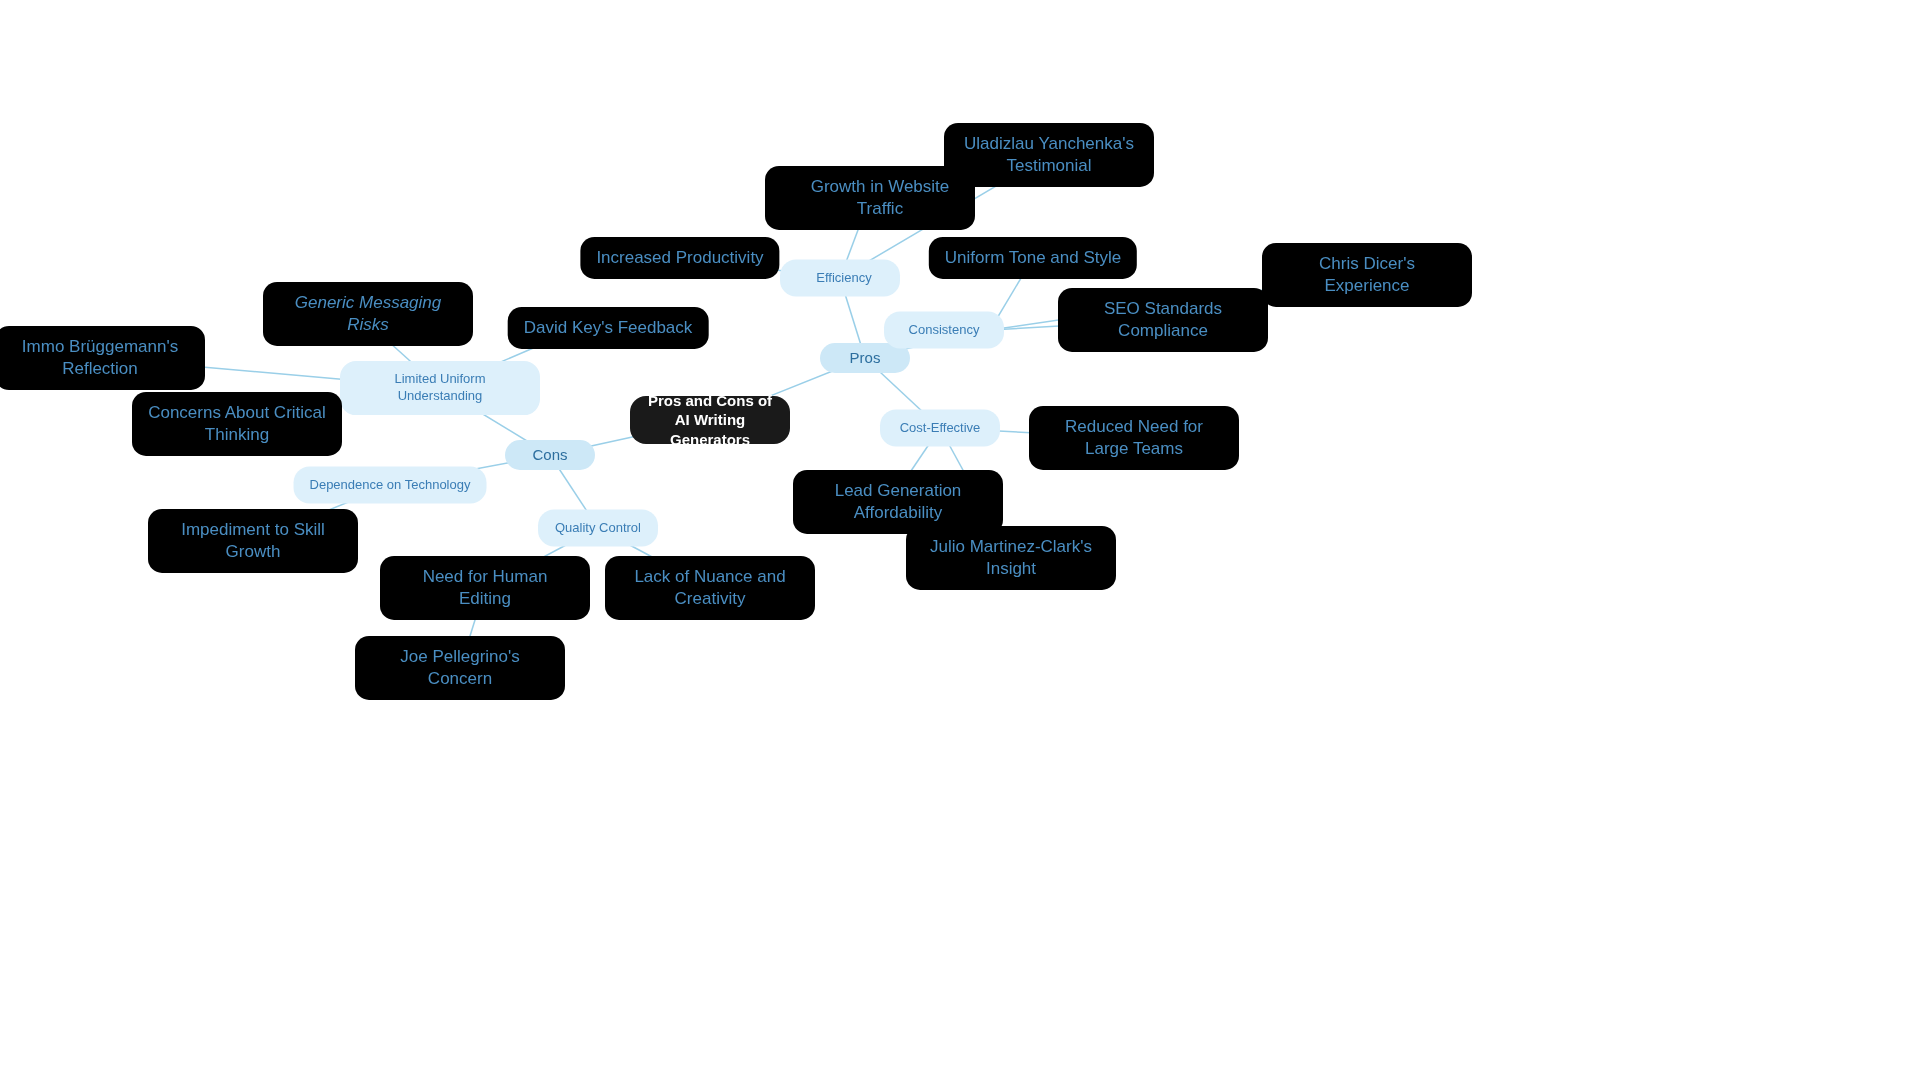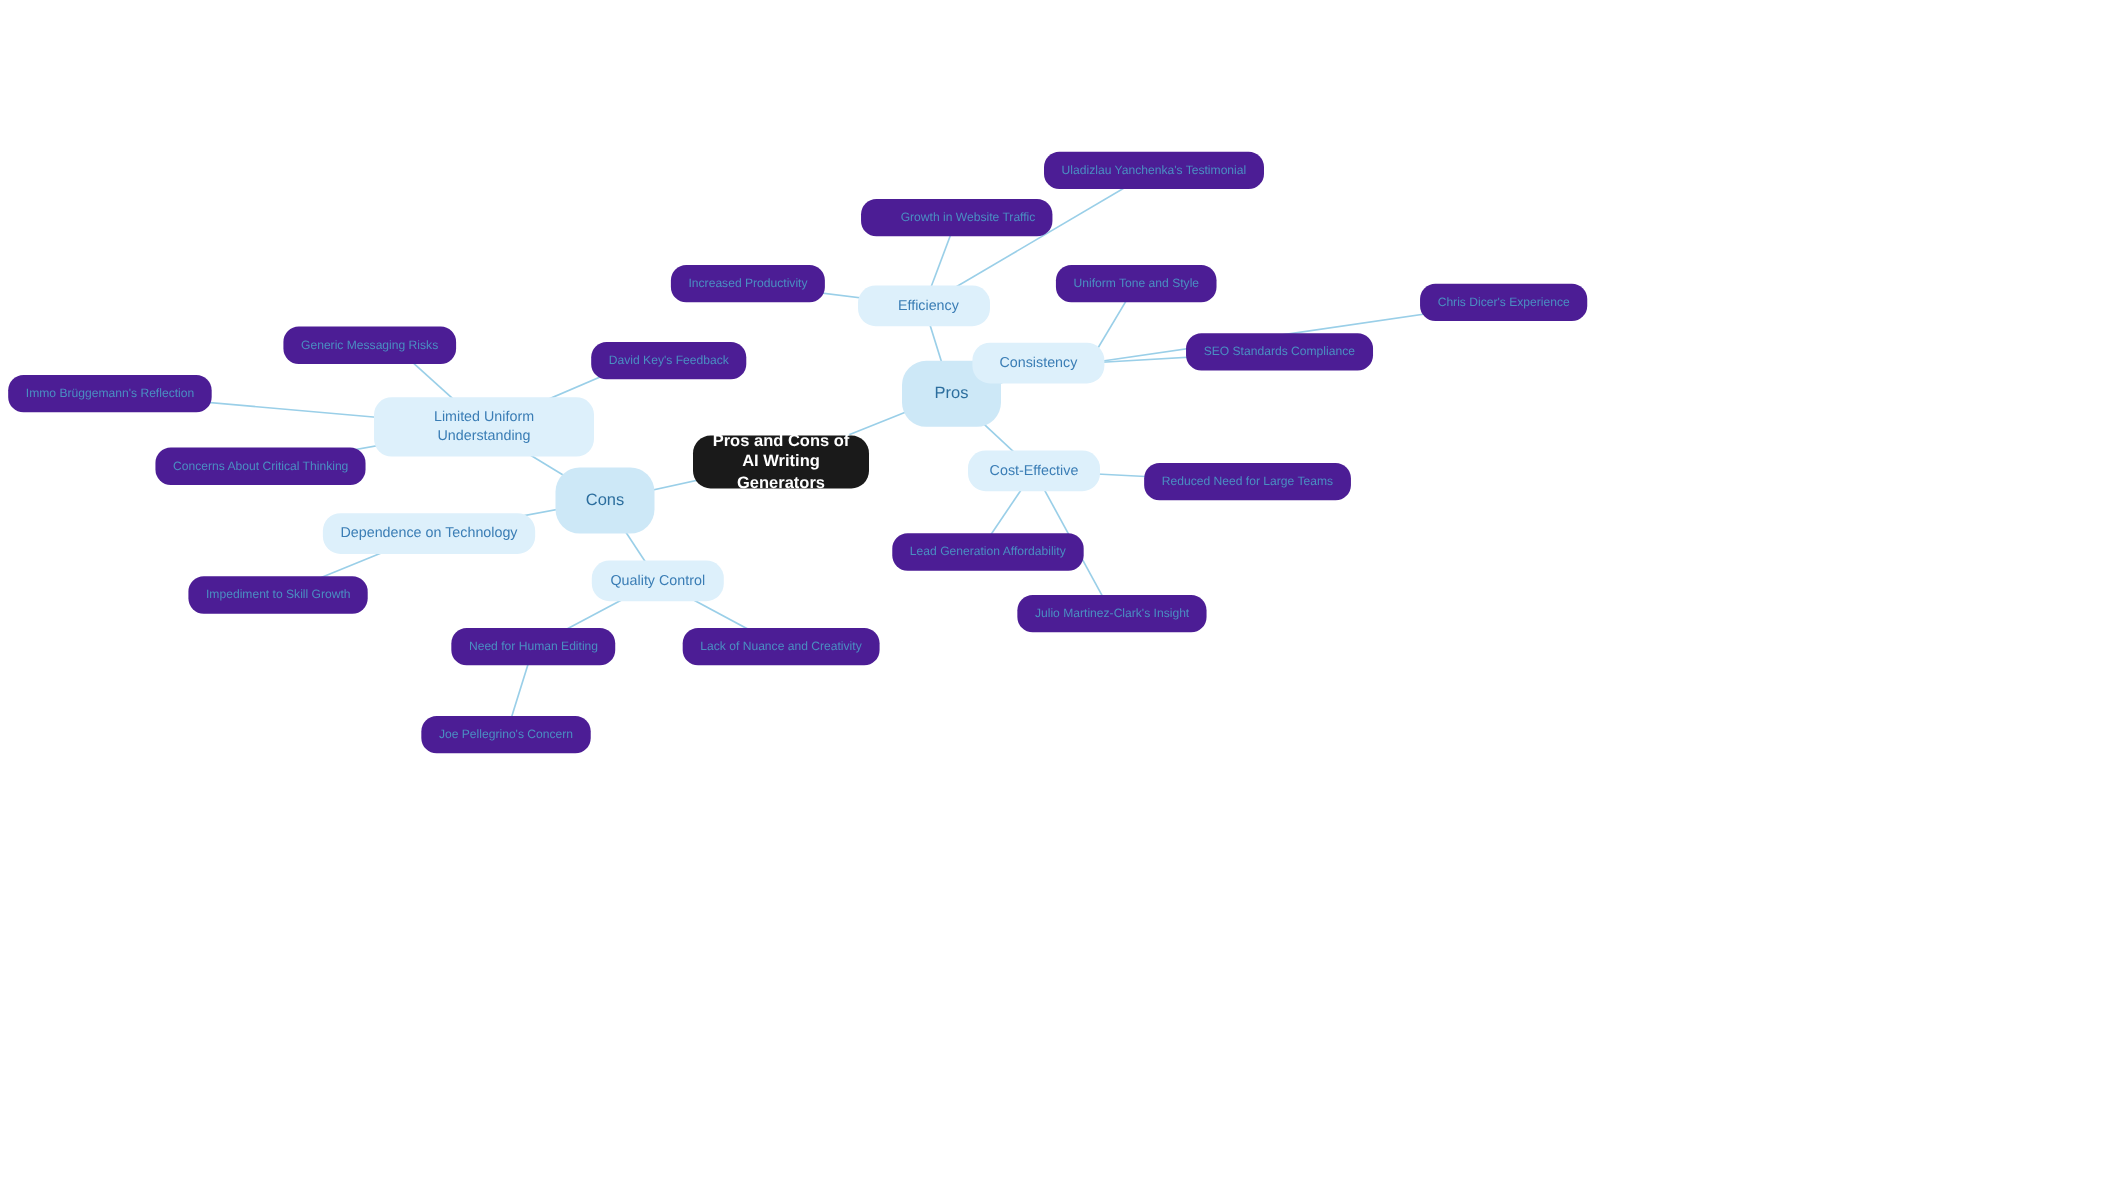--- a/index.html
+++ b/index.html
@@ -45,35 +45,35 @@
       border-radius: 16px;
       width: 160px;
       height: 48px;
     }
     .node-primary {
       background: #cde8f7;
       color: #2c6e9e;
       font-size: 15px;
       font-weight: 500;
       min-width: 90px;
-      height: 60px;
+      height: 30px;
       border-radius: 22px;
     }
     .node-secondary {
       background: #ddf0fb;
       color: #3a7db5;
       font-size: 13px;
       border-radius: 16px;
       min-width: 120px;
       max-width: 200px;
     }
     .node-tertiary {
-      background: #4c1d95;
+      background: #000000;
       color: #4a8ec2;
-      font-size: 11px;
+      font-size: 17px;
       border-radius: 14px;
       min-width: 110px;
       max-width: 210px;
     }
   </style>
 </head>
 <body>
 
 <div id="mindmap-canvas">
   <svg id="connections">
@@ -114,21 +114,21 @@
     <div class="node node-tertiary" style="left: 1049px; top: 155px;">Uladizlau Yanchenka's Testimonial</div>
     <div class="node node-tertiary" style="left: 1033px; top: 258px;">Uniform Tone and Style</div>
     <div class="node node-tertiary" style="left: 1163px; top: 320px;">SEO Standards Compliance</div>
     <div class="node node-tertiary" style="left: 1367px; top: 275px;">Chris Dicer's Experience</div>
     <div class="node node-tertiary" style="left: 1134px; top: 438px;">Reduced Need for Large Teams</div>
     <div class="node node-tertiary" style="left: 898px; top: 502px;">Lead Generation Affordability</div>
     <div class="node node-tertiary" style="left: 1011px; top: 558px;">Julio Martinez-Clark's Insight</div>
     <div class="node node-secondary" style="left: 440px; top: 388px;">Limited Uniform Understanding</div>
     <div class="node node-secondary" style="left: 598px; top: 528px;">Quality Control</div>
     <div class="node node-secondary" style="left: 390px; top: 485px;">Dependence on Technology</div>
-    <div class="node node-tertiary" style="left: 336px; top: 314px;">Generic Messaging Risks</div>
+    <div class="node node-tertiary" style="left: 368px; top: 314px; font-style: italic;">Generic Messaging Risks</div>
     <div class="node node-tertiary" style="left: 608px; top: 328px;">David Key's Feedback</div>
     <div class="node node-tertiary" style="left: 237px; top: 424px;">Concerns About Critical Thinking</div>
     <div class="node node-tertiary" style="left: 100px; top: 358px;">Immo Brüggemann's Reflection</div>
     <div class="node node-tertiary" style="left: 253px; top: 541px;">Impediment to Skill Growth</div>
     <div class="node node-tertiary" style="left: 485px; top: 588px;">Need for Human Editing</div>
     <div class="node node-tertiary" style="left: 710px; top: 588px;">Lack of Nuance and Creativity</div>
     <div class="node node-tertiary" style="left: 460px; top: 668px;">Joe Pellegrino's Concern</div>
   </div>
 
 </body></html>

